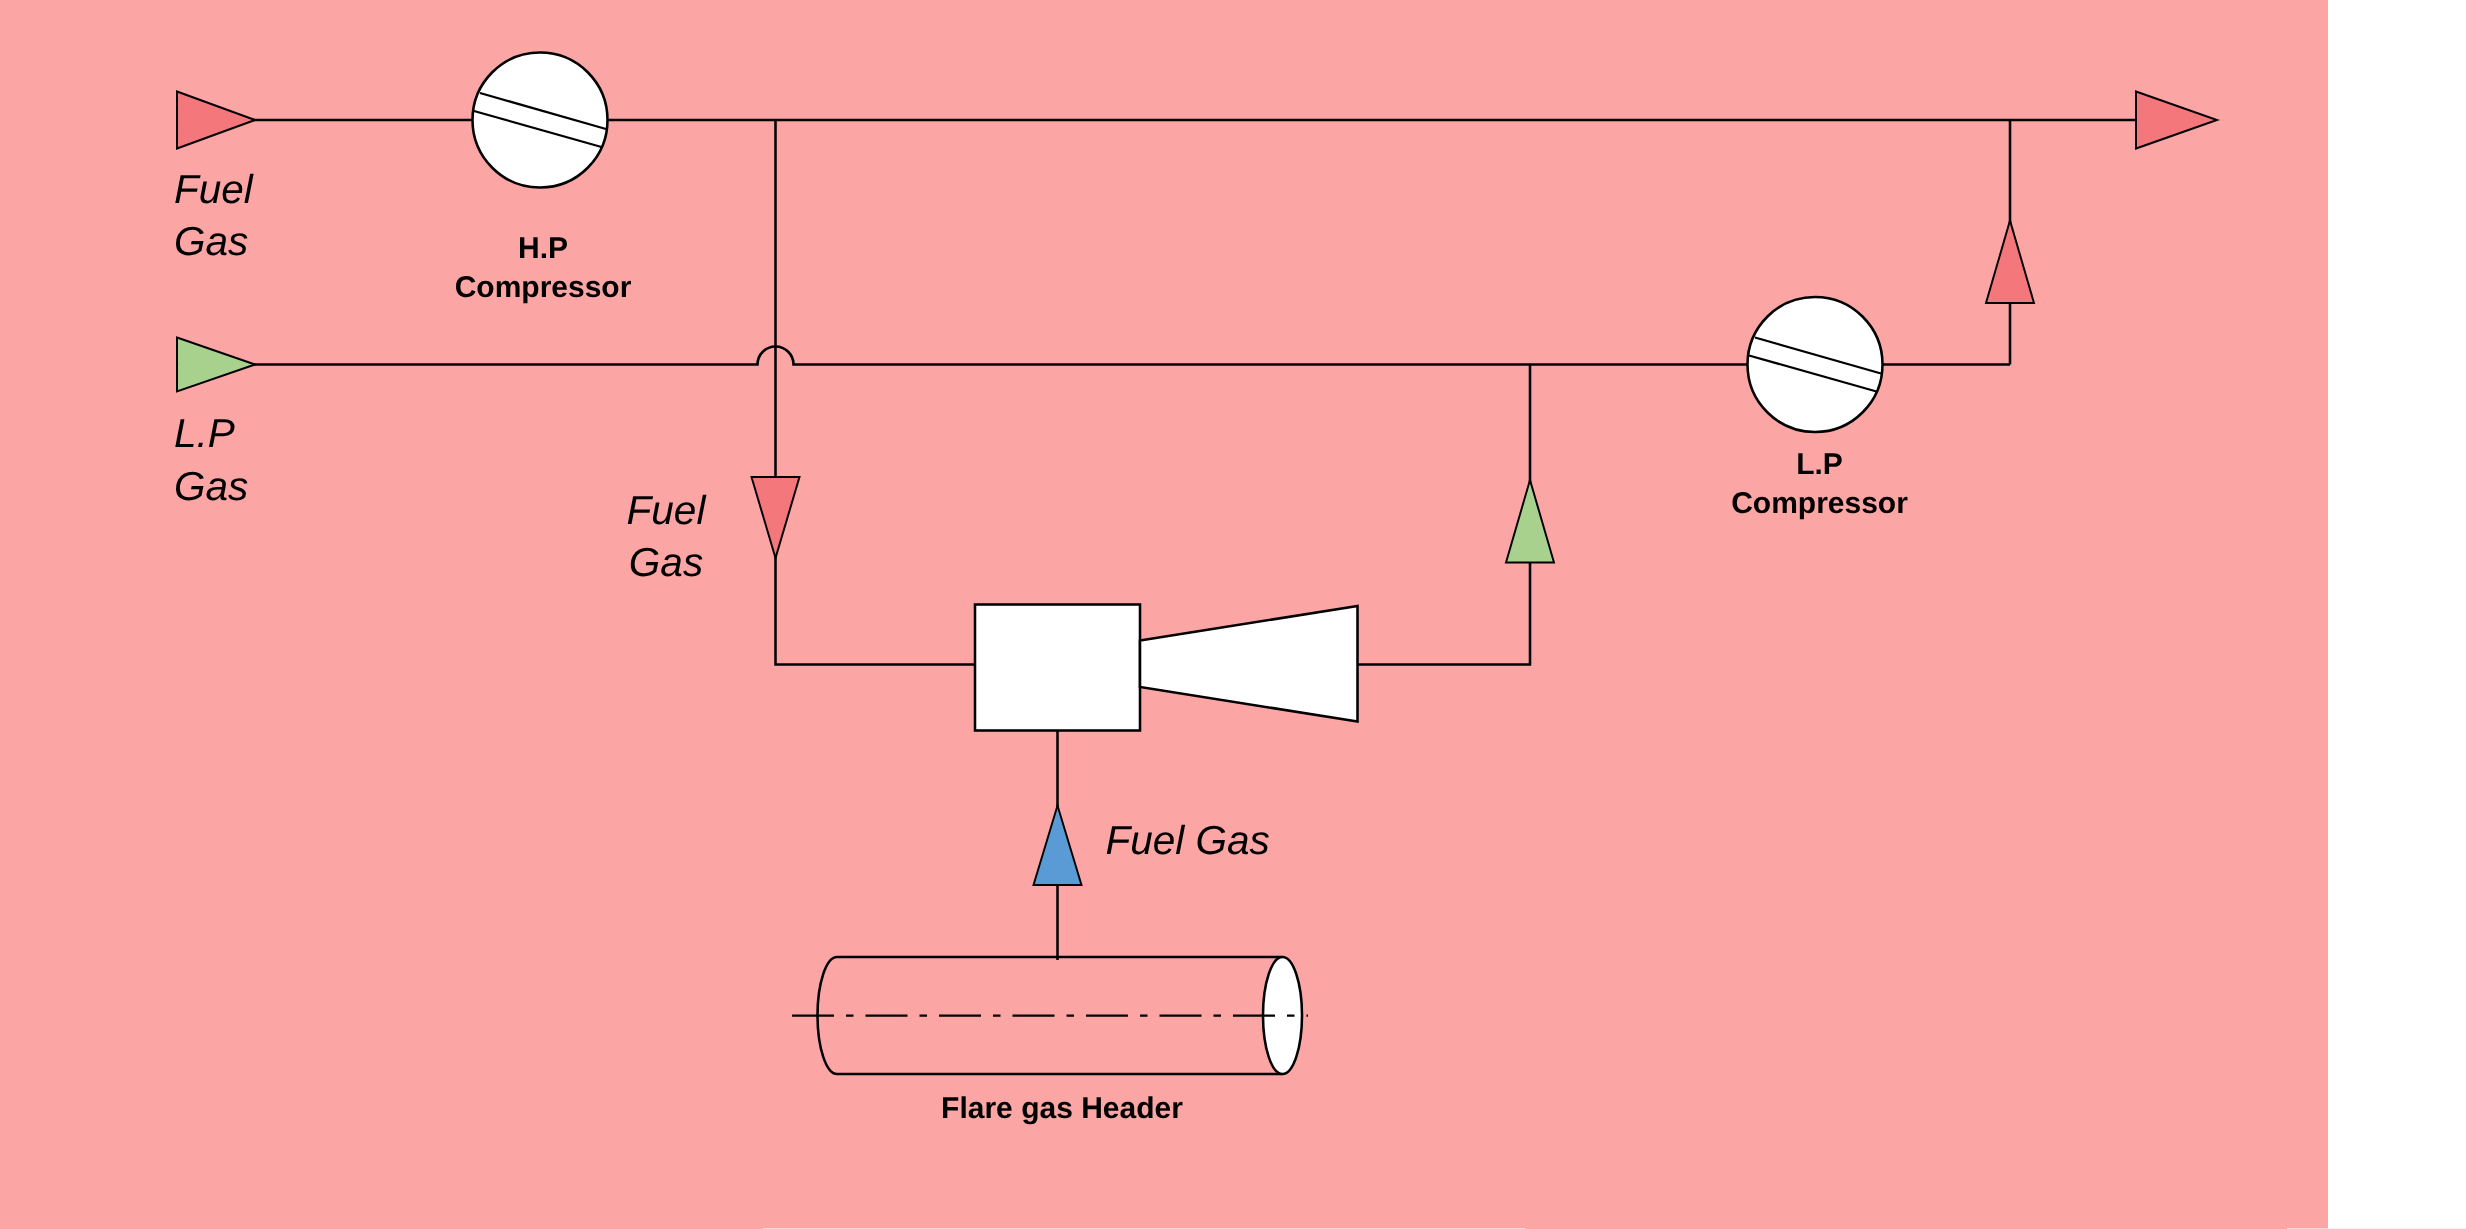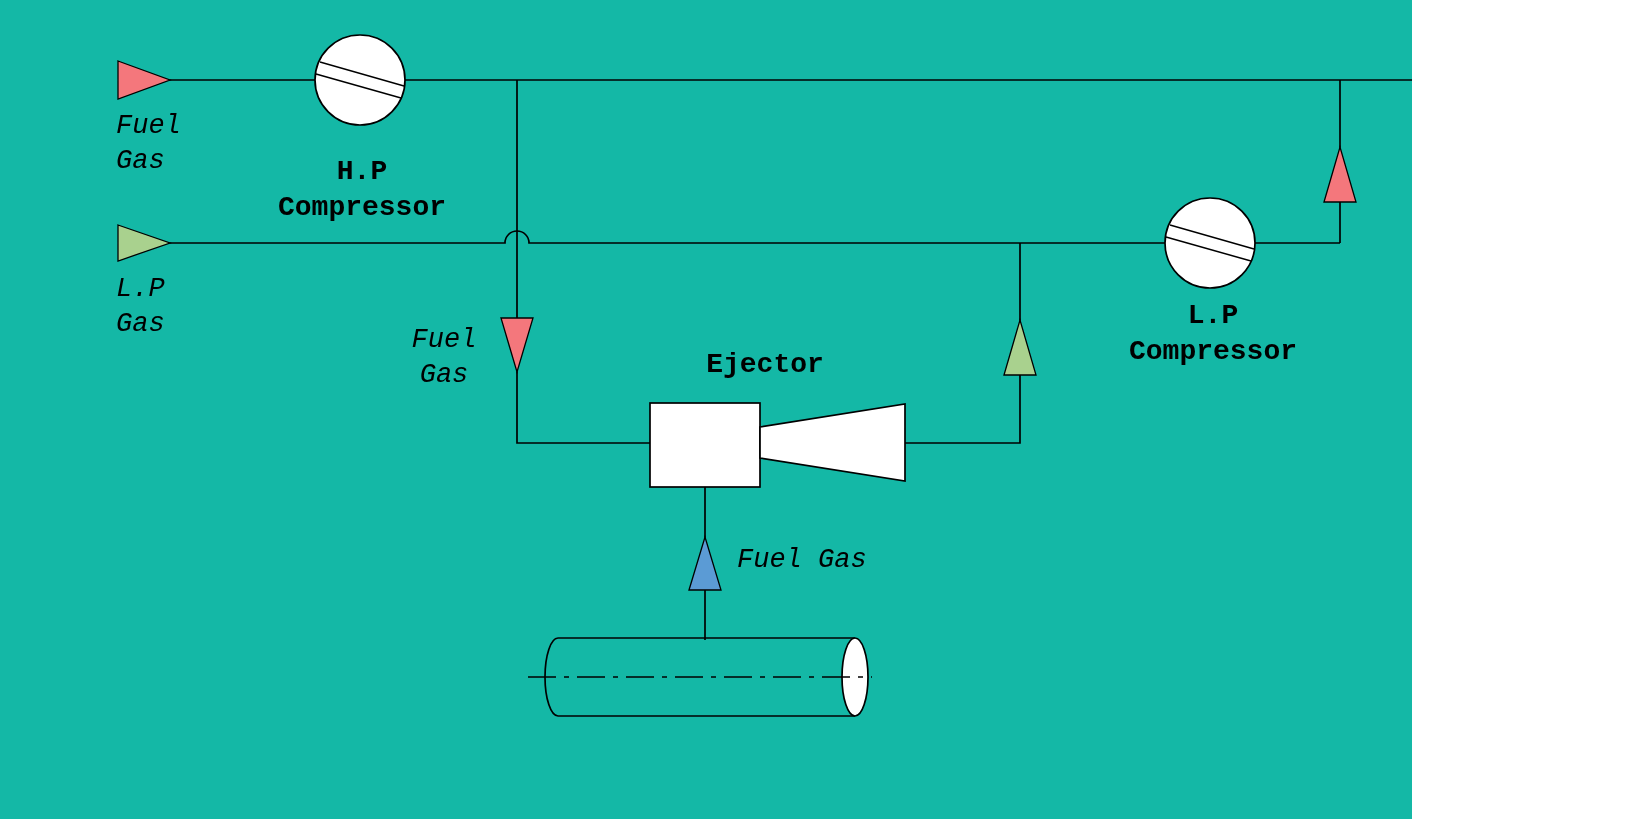--- a/index.html
+++ b/index.html
@@ -2,45 +2,45 @@
 <html><head>
 <meta charset="utf-8">
 <style>
   html, body {
     margin: 0;
     padding: 0;
     background: #ffffff;
   }
   #canvas {
     position: relative;
-    width: 1412px;
+    width: 1552px;
     height: 819px;
-    background: #14b8a6;
-    font-family: Liberation Mono, monospace;
+    background: #fca5a5;
+    font-family: Liberation Sans, sans-serif;
     overflow: hidden;
   }
   #diagram-svg {
     position: absolute;
     left: 0;
     top: 0;
   }
   .lbl {
     position: absolute;
     color: #000000;
     white-space: pre-line;
     line-height: 1.28;
   }
   .lbl.italic {
     font-style: italic;
     font-size: 27px;
     font-weight: 400;
   }
   .lbl.bold {
     font-weight: 700;
-    font-size: 28px;
+    font-size: 20px;
   }
   .lbl.center { text-align: center; }
 
   
   #fuel-gas-inlet-label   { left: 116px; top: 109px; }
   #hp-compressor-label    { left: 252px; top: 154px; width: 220px; }
   #lp-gas-inlet-label     { left: 116px; top: 272px; }
   #fuel-gas-motive-label  { left: 398px; top: 323px; width: 92px; }
   #ejector-label          { left: 665px; top: 347px; width: 200px; }
   #lp-compressor-label    { left: 1098px; top: 298px; width: 230px; }
@@ -103,21 +103,21 @@
 
   <div id="hp-compressor-label" class="lbl bold center">H.P
 Compressor</div>
 
   <div id="lp-gas-inlet-label" class="lbl italic">L.P
 Gas</div>
 
   <div id="fuel-gas-motive-label" class="lbl italic center">Fuel
 Gas</div>
 
-  <div id="ejector-label" class="lbl bold center">Ejector</div>
 
   <div id="lp-compressor-label" class="lbl bold center">L.P
 Compressor</div>
 
   <div id="flare-gas-label" class="lbl italic">Fuel Gas</div>
 
+  <div id="flare-header-label" class="lbl bold center">Flare gas Header</div>
 
 </div>
 
 </body></html>

